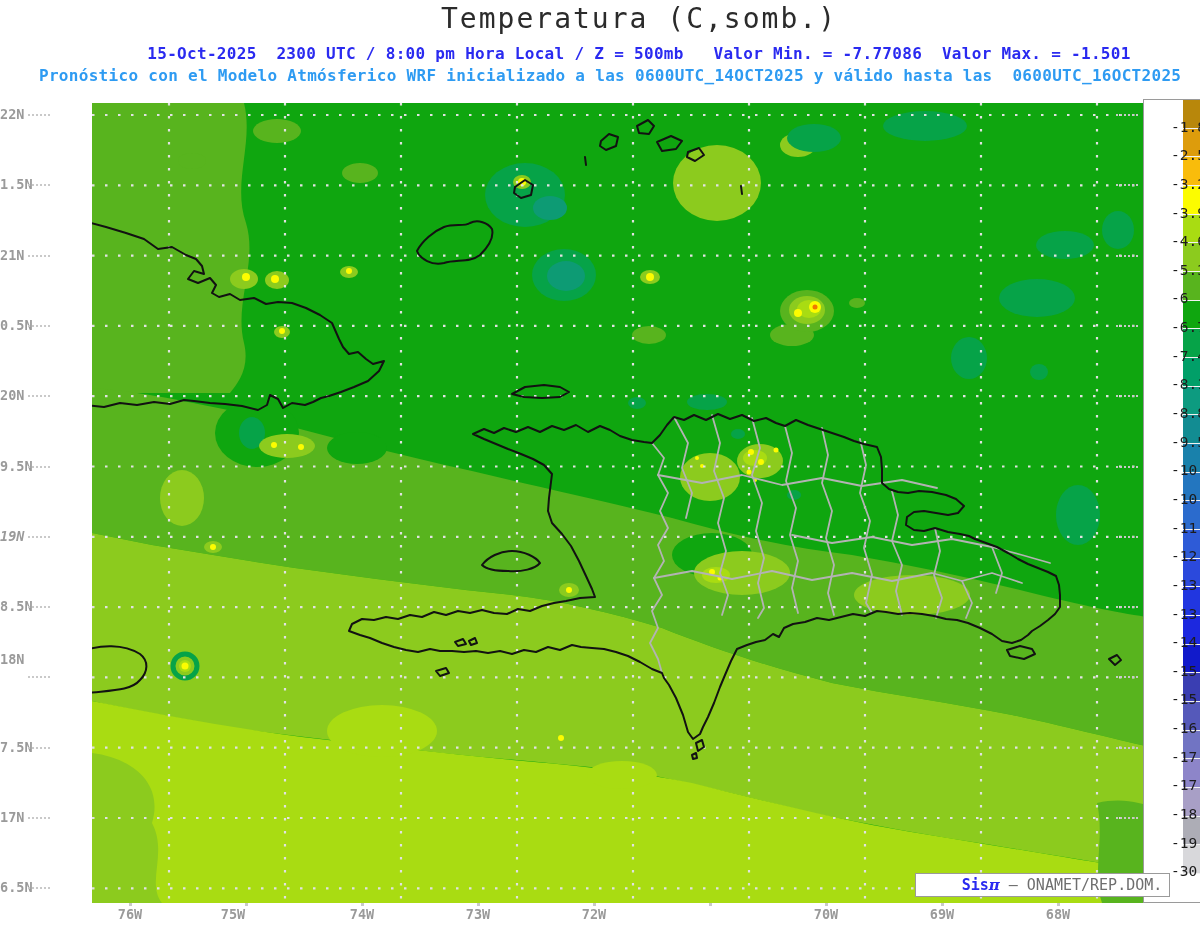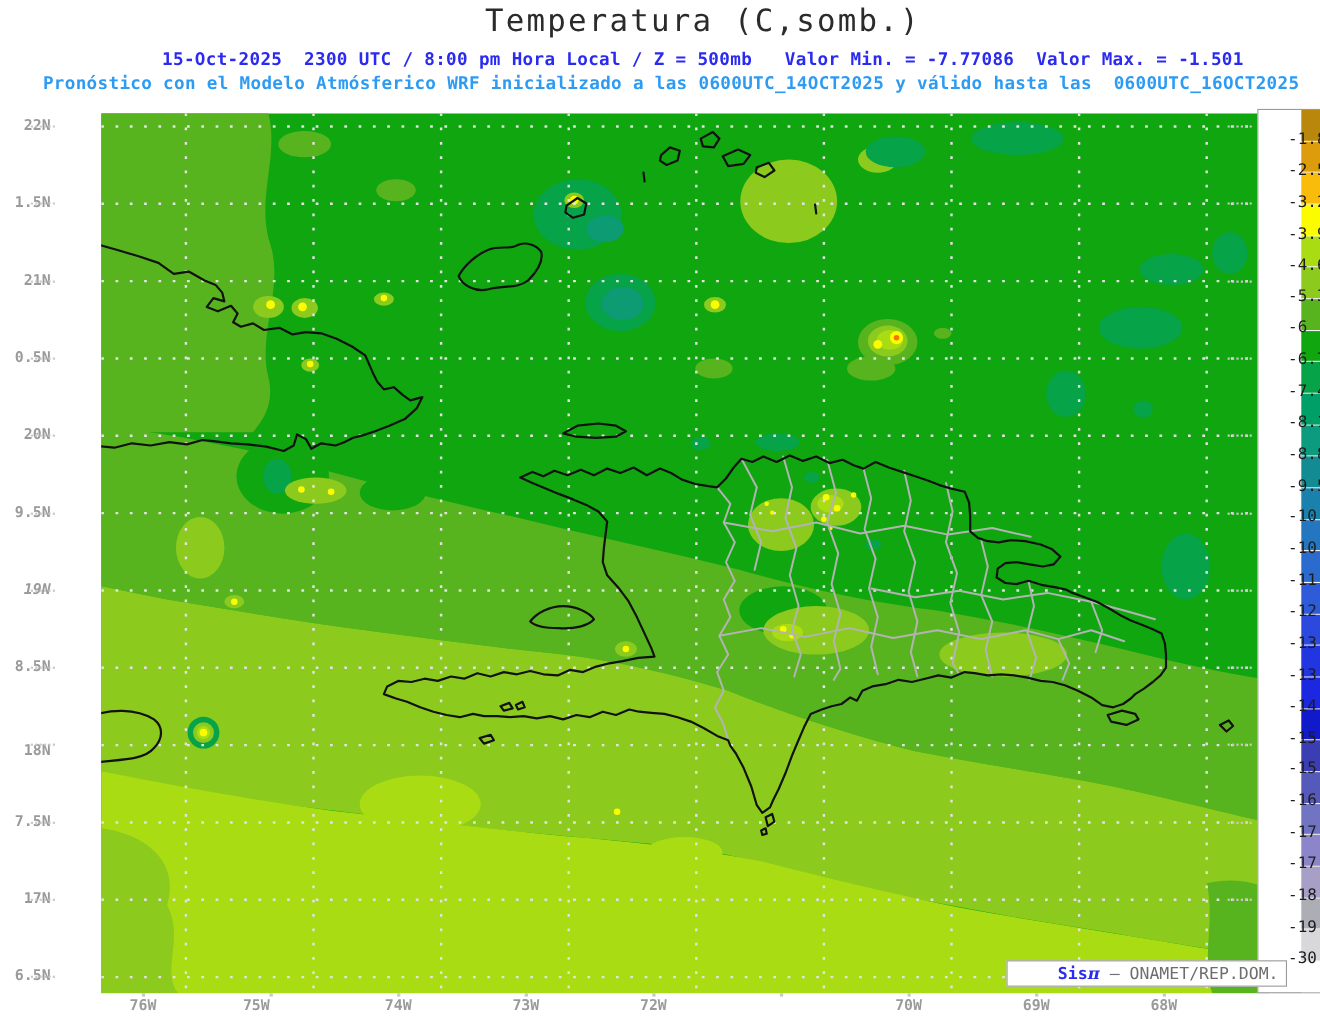--- a/index.html
+++ b/index.html
@@ -6,21 +6,21 @@
   body{width:1200px;height:927px;position:relative;background:#ffffff;
        font-family:"DejaVu Sans Mono","Liberation Mono",monospace;overflow:hidden;}
   .abs{position:absolute;padding-left:39px;}
   #title{top:2px;left:0;width:1200px;text-align:center;font-size:28px;letter-spacing:2px;
          color:#2b2b2b;white-space:pre;font-weight:400;}
   #sub1{top:44px;left:0;width:1200px;text-align:center;font-size:16px;font-weight:700;
         color:#2a2af0;white-space:pre;letter-spacing:0.3px;}
   #sub2{top:66px;left:0;width:1036px;text-align:center;font-size:16px;font-weight:700;
         color:#2e9bf2;white-space:pre;letter-spacing:0.3px;}
   #map-wrap{left:53px;top:103px;width:1062px;height:800px;}
-  .lat-label{position:absolute;left:0;width:46px;text-align:right;font-size:13.5px;
+  .lat-label{position:absolute;left:0;width:46px;text-align:left;font-size:13.5px;
              color:#9a9a9a;font-weight:700;}
   .lon-label{position:absolute;width:60px;text-align:center;font-size:13.5px;
              color:#9a9a9a;font-weight:700;top:906px;}
   .tickL{position:absolute;width:22px;height:0;border-top:2px dotted #c9c9c9;}
   .tickB{position:absolute;width:3px;height:3px;background:#c9c9c9;}
   #colorbar{left:1143px;top:99px;width:19px;height:802px;border:1px solid #9a9a9a;
             display:flex;flex-direction:column;background:#fff;}
   #colorbar .cell{flex:1 1 auto;border-bottom:1px solid #f2f2f2;}
   #colorbar .cell:last-child{border-bottom:none;}
   .cbar-label{position:absolute;left:1171px;font-size:14.5px;color:#1c1c1c;font-weight:400;}
@@ -245,21 +245,21 @@
     <div class="tickL" style="left: 1116px; top: 395.2px;"></div>
     <div class="lat-label" style="top: 457.5px;">9.5N</div>
     <div class="tickL" style="left: 28px; top: 465.5px;"></div>
     <div class="tickL" style="left: 1116px; top: 465.5px;"></div>
     <div class="lat-label" style="top: 527.8px; font-style: italic;">19N</div>
     <div class="tickL" style="left: 28px; top: 535.8px;"></div>
     <div class="tickL" style="left: 1116px; top: 535.8px;"></div>
     <div class="lat-label" style="top: 598.1px;">8.5N</div>
     <div class="tickL" style="left: 28px; top: 606.1px;"></div>
     <div class="tickL" style="left: 1116px; top: 606.1px;"></div>
-    <div class="lat-label" style="top: 674px;">18N</div>
+    <div class="lat-label" style="top: 651px;">18N</div>
     <div class="tickL" style="left: 28px; top: 676.4px;"></div>
     <div class="tickL" style="left: 1116px; top: 676.4px;"></div>
     <div class="lat-label" style="top: 738.7px;">7.5N</div>
     <div class="tickL" style="left: 28px; top: 746.7px;"></div>
     <div class="tickL" style="left: 1116px; top: 746.7px;"></div>
     <div class="lat-label" style="top: 809px;">17N</div>
     <div class="tickL" style="left: 28px; top: 817px;"></div>
     <div class="tickL" style="left: 1116px; top: 817px;"></div>
     <div class="lat-label" style="top: 879.3px;">6.5N</div>
     <div class="tickL" style="left: 28px; top: 887.3px;"></div>

